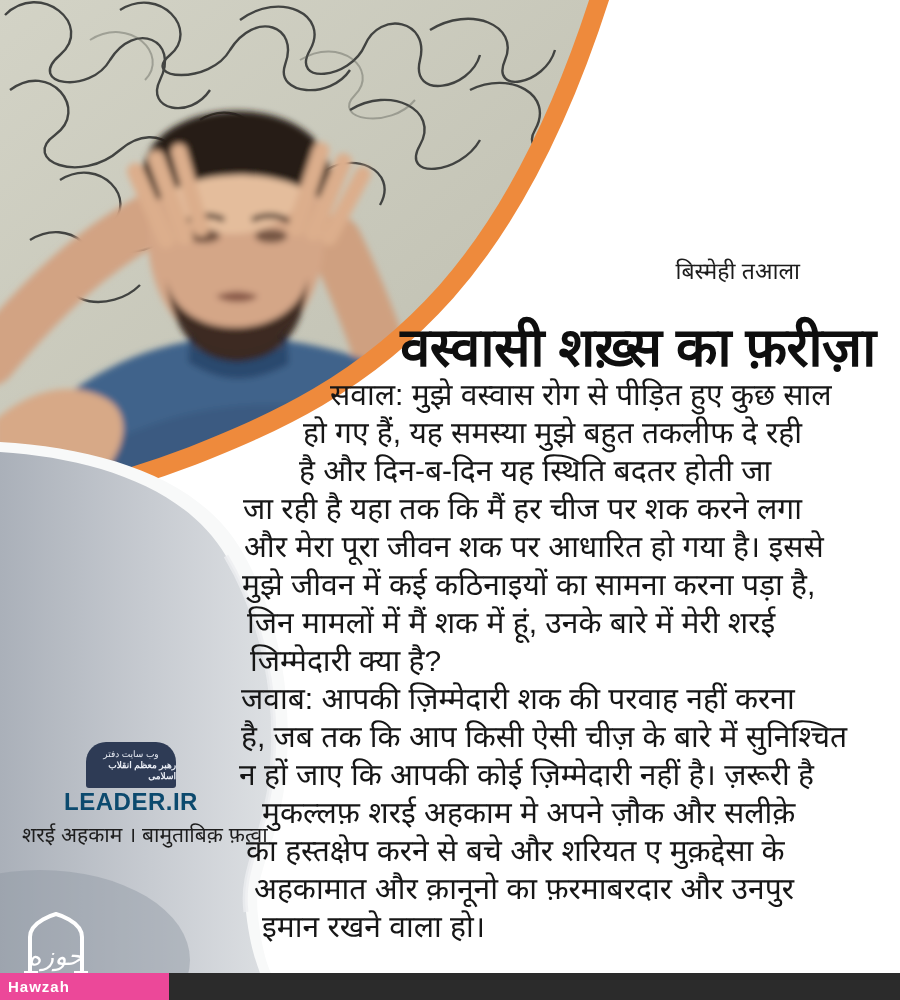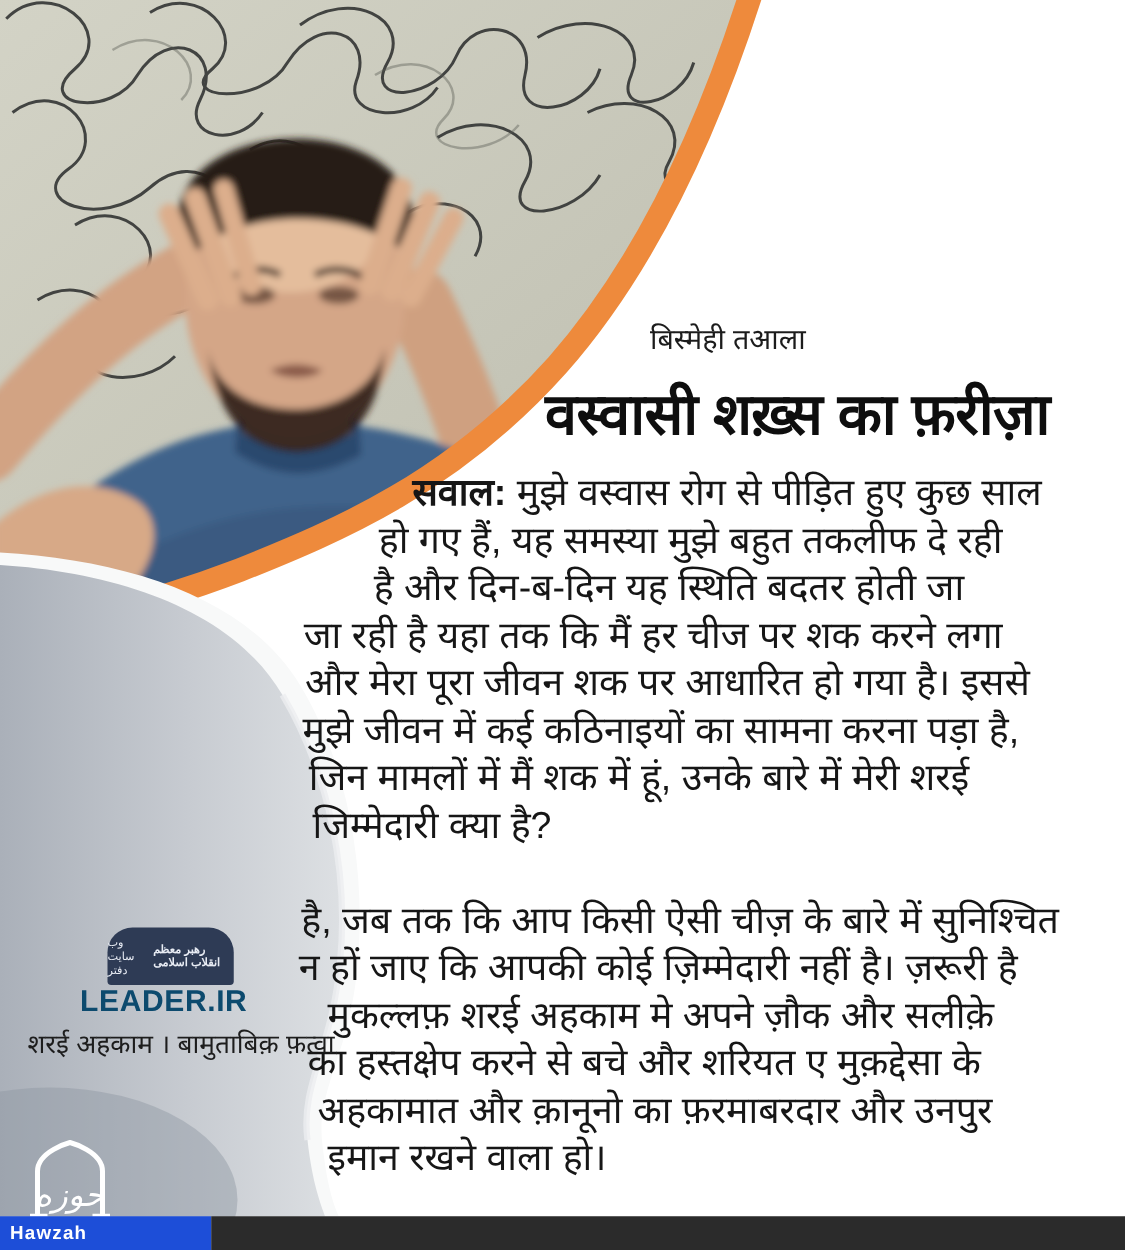--- a/index.html
+++ b/index.html
@@ -6,62 +6,62 @@
   body { background:#888; font-family:"Liberation Sans", sans-serif; }
   .canvas {
     position:relative; width:900px; height:1000px;
     background:#ffffff; overflow:hidden; margin:0 auto;
   }
   .art { position:absolute; left:0; top:0; width:900px; height:1000px; }
 
   .txt { position:absolute; color:#141414; white-space:nowrap; }
 
   .bismillah {
-    top:254px; left:520px; width:280px; text-align:left;
+    top:254px; left:520px; width:280px; text-align:right;
     font-size:23px; color:#1c1c1c;
   }
   .title {
-    top:298px; left:378px; width:520px; text-align:center;
-    font-size:46px; font-weight:800; color:#0e0e0e; letter-spacing:-0.5px;
+    top:308px; left:378px; width:520px; text-align:center;
+    font-size:54px; font-weight:800; color:#0e0e0e; letter-spacing:-0.5px;
   }
 
   .body-line { font-size:30px; line-height:36px; color:#161616; }
-  .body-line b { font-weight:700; }
+  .body-line b { font-weight:400; }
 
   .q0{top:377px;left:330px} .q1{top:415px;left:303px} .q2{top:453px;left:299px}
   .q3{top:491px;left:243px} .q4{top:529px;left:244px} .q5{top:567px;left:242px}
   .q6{top:605px;left:247px} .q7{top:643px;left:250px}
   .a0{top:681px;left:241px} .a1{top:719px;left:241px} .a2{top:757px;left:239px}
   .a3{top:795px;left:262px} .a4{top:833px;left:246px} .a5{top:871px;left:254px}
   .a6{top:909px;left:262px}
 
   .emblem {
-    position:absolute; left:86px; top:742px; width:101px; height:46px;
+    position:absolute; left:86px; top:742px; width:90px; height:46px;
     background:#2e3b55; border-radius:20px 20px 3px 3px;
-    display:flex; flex-direction:row; align-items:center; justify-content:center;
-    color:#e8ecf4; text-align:left;
+    display:flex; flex-direction:column; align-items:center; justify-content:center;
+    color:#e8ecf4; text-align:right;
   }
   .emblem .l1 { font-size:9px; line-height:11px; }
   .emblem .l2 { font-size:9px; line-height:11px;font-weight:bold; }
   .leader-site {
     position:absolute; left:56px; top:788px; width:150px; text-align:center;
     font-size:24px; font-weight:800; color:#0c4a6e; letter-spacing:0.5px;
   }
   .caption1 {
     position:absolute; left:22px; top:820px; width:248px; text-align:left;
     font-size:21px; color:#1d1d1d; white-space:nowrap;
   }
   .caption2 {
     position:absolute; left:22px; top:851px; width:248px; text-align:center;
     font-size:21px; color:#1d1d1d; white-space:nowrap;
   }
 
   .footer-green {
     position:absolute; left:0; top:973px; width:169px; height:27px;
-    background:#1d4ed8; display:flex; align-items:center; padding-left:8px;
+    background:#ec4899; display:flex; align-items:center; padding-left:8px;
     color:#ffffff; font-size:15px; white-space:nowrap;
   }
   .footer-green .bold { font-weight:700; letter-spacing:1px; margin-right:6px; }
   .footer-green .rest { color:#eef2ee;margin-top:37px; }
   .footer-dark {
     position:absolute; left:169px; top:973px; width:731px; height:27px;
     background:#2b2b2b;
   }
 </style>
 </head>
@@ -157,20 +157,21 @@
 
   <div class="txt body-line q0"><b>सवाल:</b> <span>मुझे वस्वास रोग से पीड़ित हुए कुछ साल</span></div>
   <div class="txt body-line q1">हो गए हैं, यह समस्या मुझे बहुत तकलीफ दे रही</div>
   <div class="txt body-line q2">है और दिन-ब-दिन यह स्थिति बदतर होती जा</div>
   <div class="txt body-line q4">और मेरा पूरा जीवन शक पर आधारित हो गया है। इससे</div>
   <div class="txt body-line q3">जा रही है यहा तक कि मैं हर चीज पर शक करने लगा</div>
   <div class="txt body-line q5">मुझे जीवन में कई कठिनाइयों का सामना करना पड़ा है,</div>
   <div class="txt body-line q6">जिन मामलों में मैं शक में हूं, उनके बारे में मेरी शरई</div>
   <div class="txt body-line q7">जिम्मेदारी क्या है?</div>
 
+  <div class="txt body-line a0"><b>जवाब:</b> <span>आपकी ज़िम्मेदारी शक की परवाह नहीं करना</span></div>
   <div class="txt body-line a1">है, जब तक कि आप किसी ऐसी चीज़ के बारे में सुनिश्चित</div>
   <div class="txt body-line a2">न हों जाए कि आपकी कोई ज़िम्मेदारी नहीं है। ज़रूरी है</div>
   <div class="txt body-line a3">मुकल्लफ़ शरई अहकाम मे अपने ज़ौक और सलीक़े</div>
   <div class="txt body-line a4">का हस्तक्षेप करने से बचे और शरियत ए मुक़द्देसा के</div>
   <div class="txt body-line a5">अहकामात और क़ानूनो का फ़रमाबरदार और उनपुर</div>
   <div class="txt body-line a6">इमान रखने वाला हो।</div>
 
   <div class="emblem">
     <div class="l1">وب سایت دفتر</div>
     <div class="l2">رهبر معظم انقلاب اسلامی</div>

